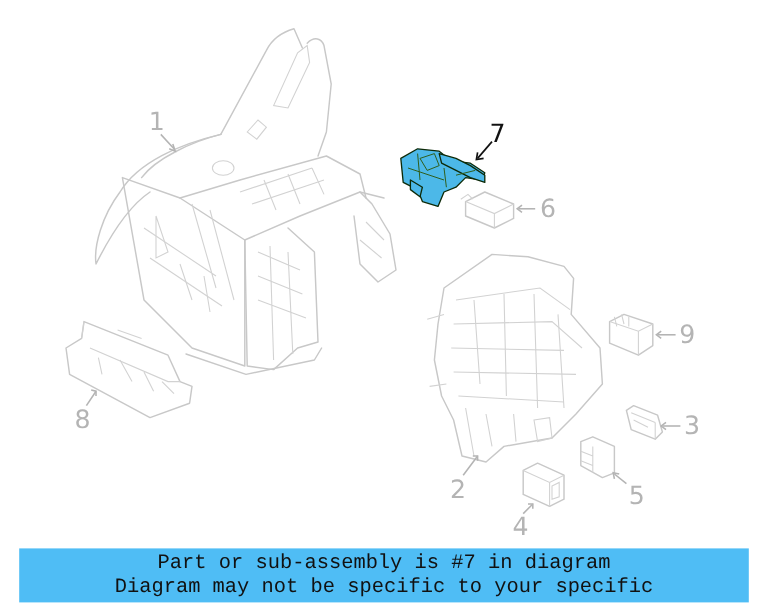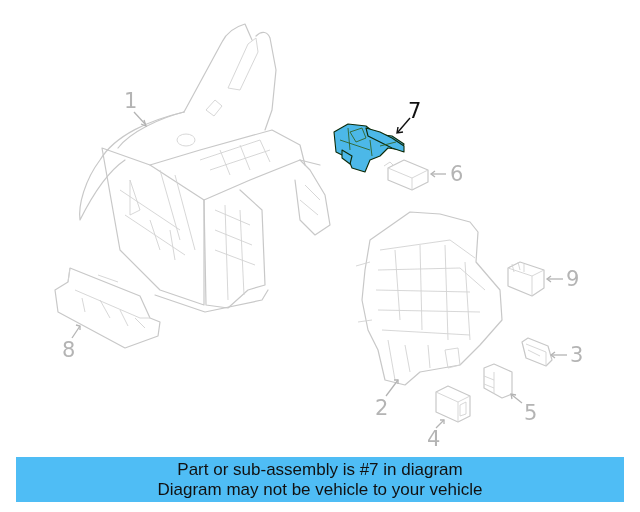--- a/index.html
+++ b/index.html
@@ -11,21 +11,21 @@
   .callout { font-family:"DejaVu Sans", sans-serif; font-size:21px; fill:#b4b4b4; }
   .callout-hl { font-family:"DejaVu Sans", sans-serif; font-size:21px; fill:#111111; }
   .leader { stroke:#b4b4b4; stroke-width:1.3; fill:none; }
   .leader-hl { stroke:#111111; stroke-width:1.4; fill:none; }
   .hl-body { fill:#4cb8e8; stroke:#0d2a08; stroke-width:1.1; stroke-linejoin:round; }
   .hl-detail { fill:none; stroke:#2e5a12; stroke-width:0.8; }
   #banner {
     position:absolute; left:16px; top:457px; width:608px; height:45px;
     background:#4fbdf5;
     display:flex; flex-direction:column; align-items:center; justify-content:center;
-    color:#111111; font-family:Liberation Sans, sans-serif; font-size:17px; line-height:20px;
+    color:#111111; font-family:Liberation Mono, monospace; font-size:17px; line-height:20px;
   }
 </style>
 </head>
 <body>
 
 <svg id="diagram" viewBox="0 0 640 512" xmlns="http://www.w3.org/2000/svg">
 
   <g>
 
     <path class="part" d="M184,112 C150,120 115,135 100,160 C85,180 78,205 80,220 C95,190 110,170 125,160"></path>
@@ -130,14 +130,14 @@
     <path class="detail" d="M436,392 L458,402 L470,396 M458,402 L458,422"></path>
     <path class="detail" d="M460,405 L466,402 L466,414 L460,416 Z"></path>
   </g>
   <text class="callout" x="427" y="446">4</text>
   <path class="leader" d="M436,428 L444,420"></path>
   <path class="leader" d="M440,420 L444,420 L444,424"></path>
 </svg>
 
 <div id="banner">
   <div>Part or sub-assembly is #7 in diagram</div>
-  <div>Diagram may not be vehicle to your vehicle</div>
+  <div>Diagram may not be specific to your specific</div>
 </div>
 
 </body></html>

